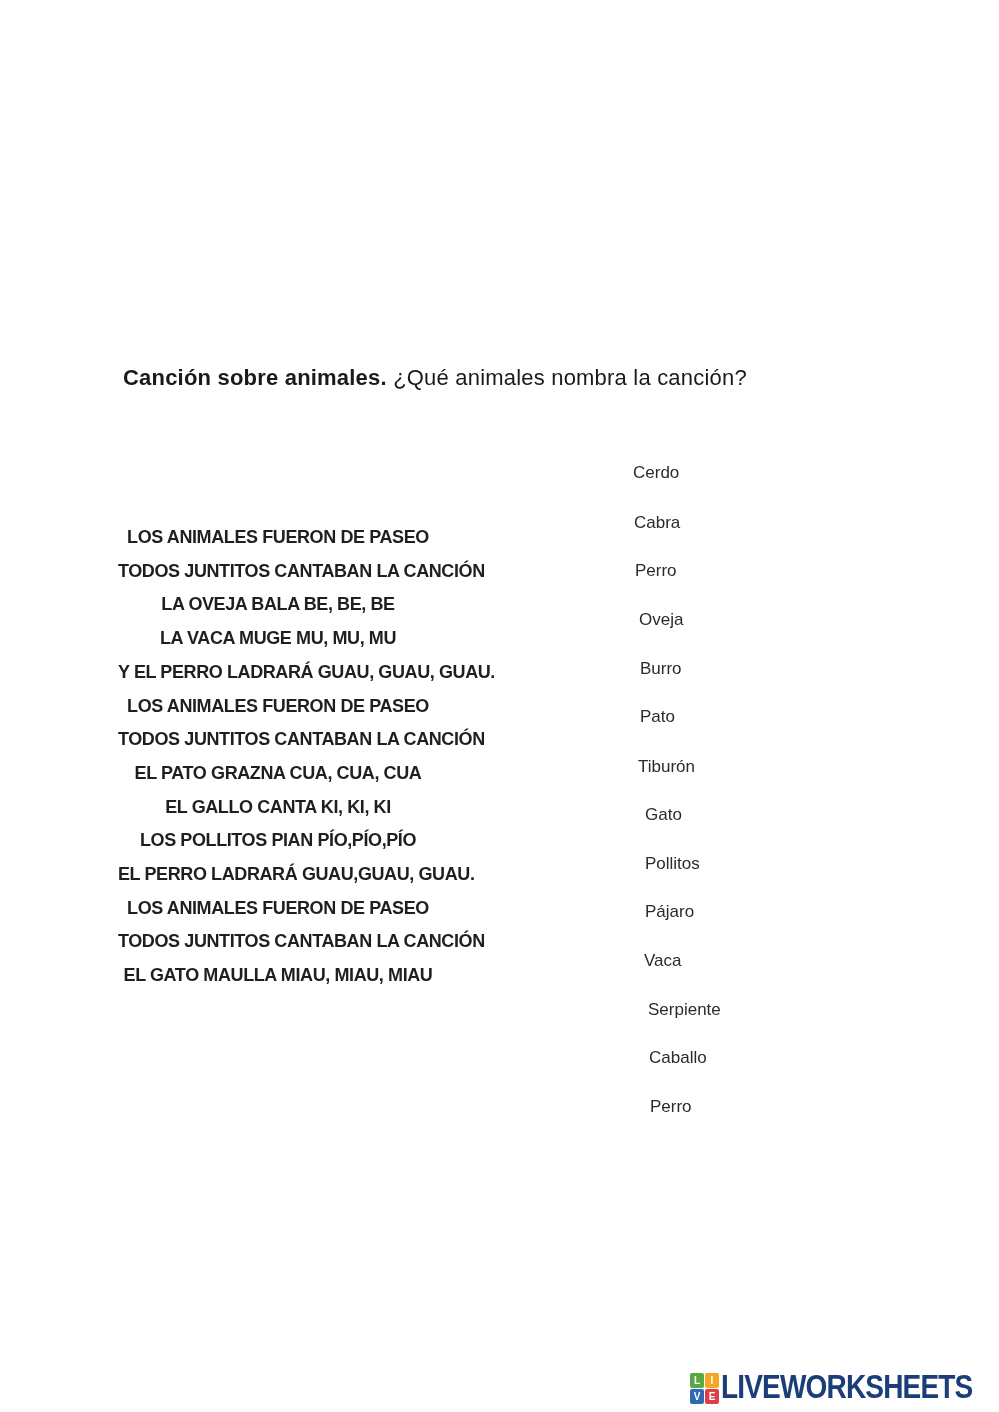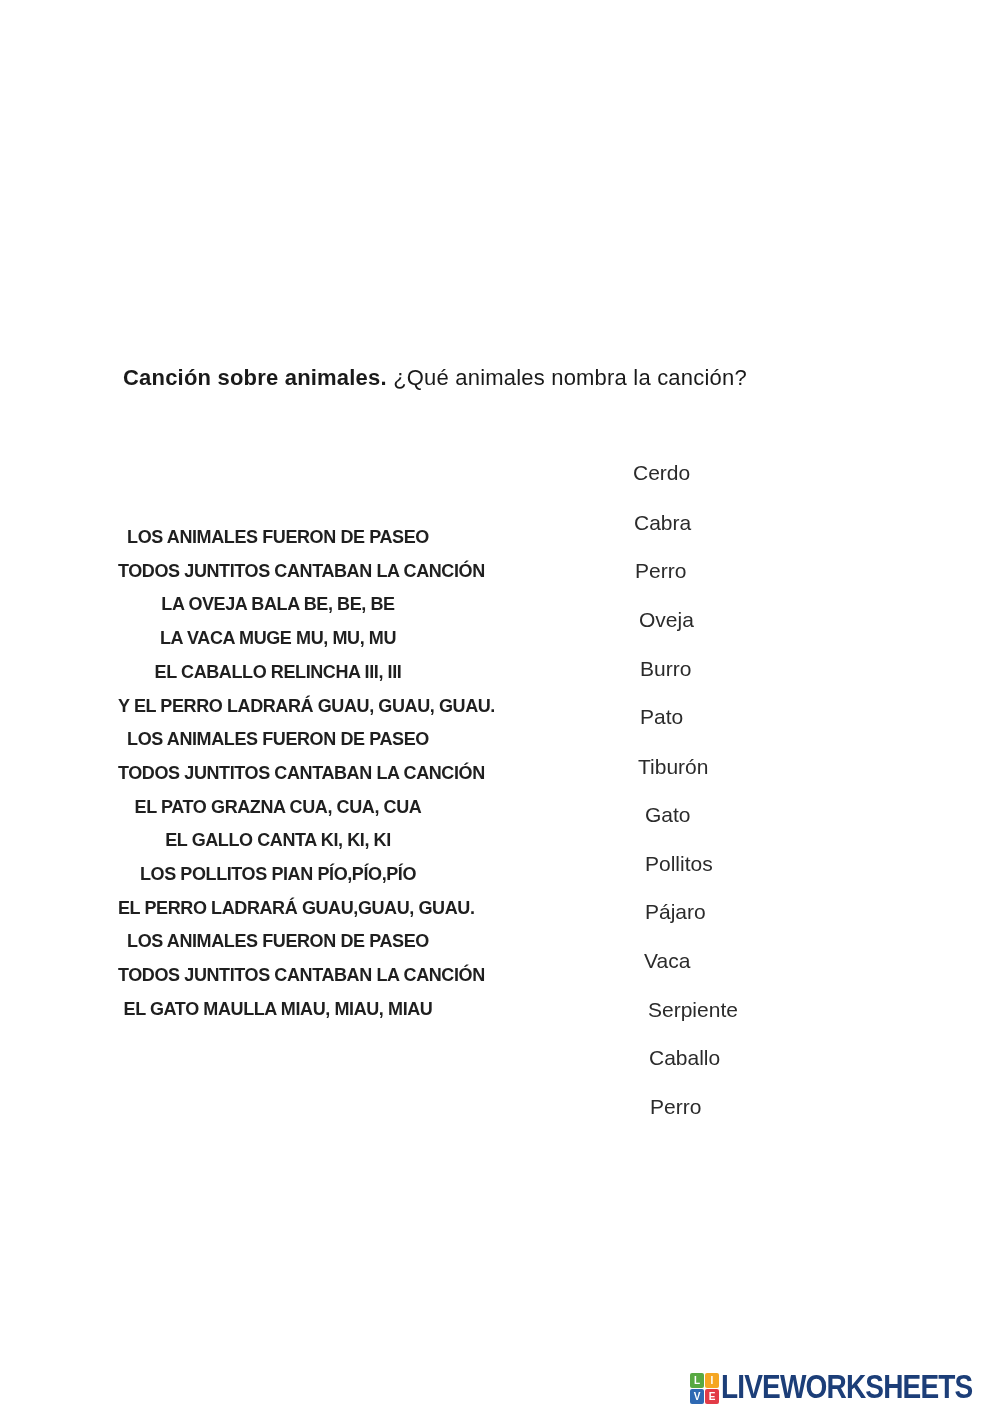--- a/index.html
+++ b/index.html
@@ -35,21 +35,21 @@
   .song-line {
     font-weight: bold;
     font-size: 18px;
     line-height: 33.7px;
     color: #1f1f1f;
     letter-spacing: -0.4px;
     white-space: nowrap;
   }
   .animal-word {
     position: absolute;
-    font-size: 21px;
+    font-size: 17px;
     color: #2b2b2b;
     line-height: 20px;
     white-space: nowrap;
     cursor: pointer;
   }
   .brand {
     position: absolute;
     left: 690px;
     top: 1371px;
     display: flex;
@@ -96,21 +96,20 @@
   <p class="title">
     <span class="lead">Canción sobre animales.</span>
     <span>¿Qué animales nombra la canción?</span>
   </p>
 
   <div class="song" id="song">
       <div class="song-line">LOS ANIMALES FUERON DE PASEO</div>
       <div class="song-line">TODOS JUNTITOS CANTABAN LA CANCIÓN</div>
       <div class="song-line">LA OVEJA BALA BE, BE, BE</div>
       <div class="song-line">LA VACA MUGE MU, MU, MU</div>
-      <div class="song-line">EL CABALLO RELINCHA III, III</div>
       <div class="song-line">Y EL PERRO LADRARÁ GUAU, GUAU, GUAU.</div>
       <div class="song-line">LOS ANIMALES FUERON DE PASEO</div>
       <div class="song-line">TODOS JUNTITOS CANTABAN LA CANCIÓN</div>
       <div class="song-line">EL PATO GRAZNA CUA, CUA, CUA</div>
       <div class="song-line">EL GALLO CANTA KI, KI, KI</div>
       <div class="song-line">LOS POLLITOS PIAN PÍO,PÍO,PÍO</div>
       <div class="song-line">EL PERRO LADRARÁ GUAU,GUAU, GUAU.</div>
       <div class="song-line">LOS ANIMALES FUERON DE PASEO</div>
       <div class="song-line">TODOS JUNTITOS CANTABAN LA CANCIÓN</div>
       <div class="song-line">EL GATO MAULLA MIAU, MIAU, MIAU</div>

